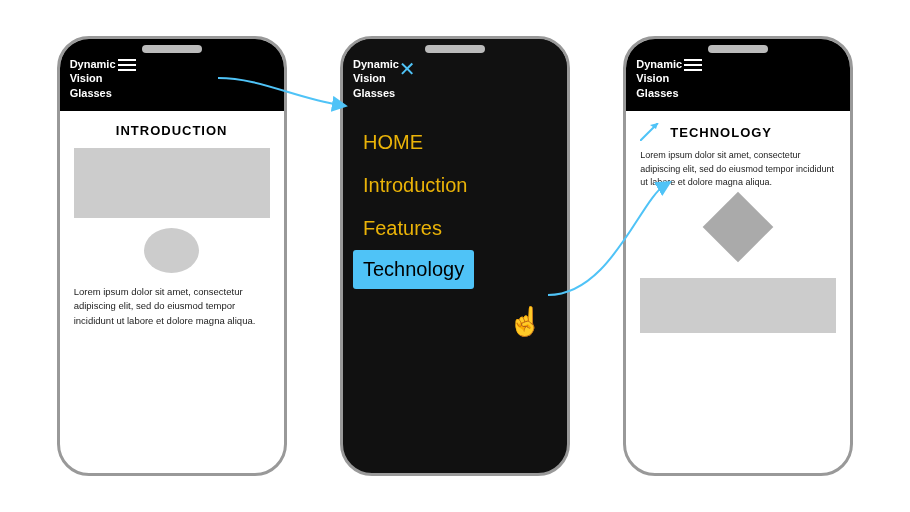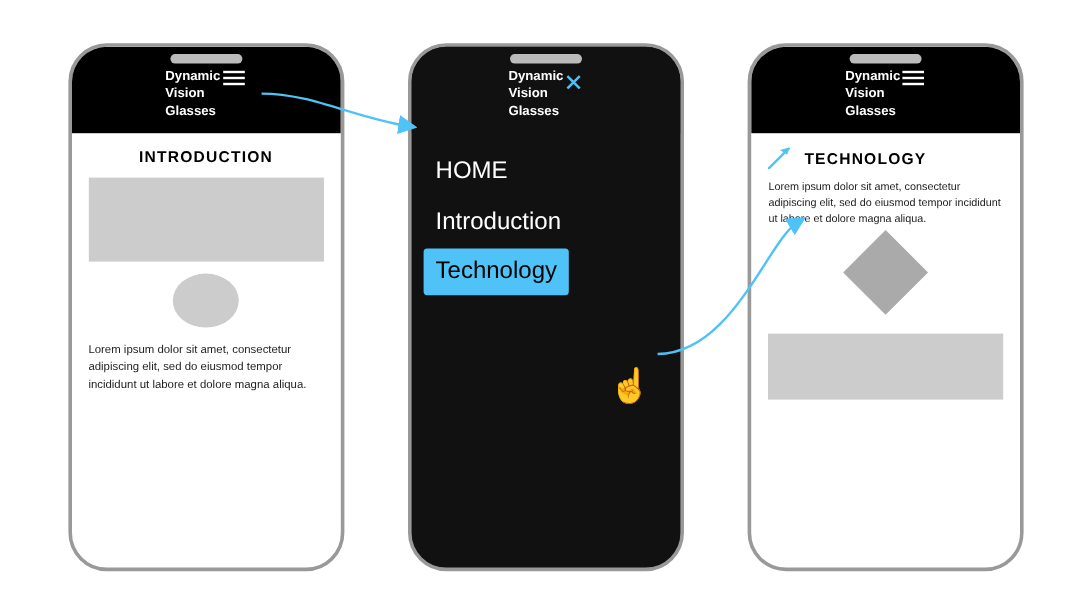--- a/index.html
+++ b/index.html
@@ -49,21 +49,21 @@
       z-index: 10;
     }
 
     
     .phone-header {
       background: #000;
       color: #fff;
       padding: 18px 10px 8px 10px;
       display: flex;
       align-items: flex-start;
-      justify-content: center;
+      justify-content: flex-start;
       min-height: 72px;
     }
 
     .phone-header .brand {
       font-size: 11px;
       font-weight: bold;
       line-height: 1.3;
       color: #fff;
     }
 
@@ -130,21 +130,21 @@
 
     .phone-menu .phone-header {
       background: #111;
     }
 
     .menu-content {
       padding: 10px 20px;
     }
 
     .menu-item {
-      color: #ffffff;
+      color: #eab308;
       font-size: 20px;
       padding: 10px 0;
       cursor: pointer;
     }
 
     .menu-item.active {
       background: #4fc3f7;
       color: #000;
       padding: 8px 10px;
       border-radius: 3px;
@@ -217,20 +217,21 @@
   <div class="phone phone-menu">
     <div class="phone-header">
       <div class="brand" style="white-space:pre-line;">Dynamic
 Vision
 Glasses</div>
       <div class="close-icon">✕</div>
     </div>
     <div class="menu-content">
       <div class="menu-item">HOME</div>
       <div class="menu-item">Introduction</div>
+      <div class="menu-item">Features</div>
       <div class="menu-item active">Technology</div>
     </div>
   </div>
 
   <div class="phone">
     <div class="phone-header">
       <div class="brand" style="white-space:pre-line;">Dynamic
 Vision
 Glasses</div>
       <div class="hamburger-icon">

